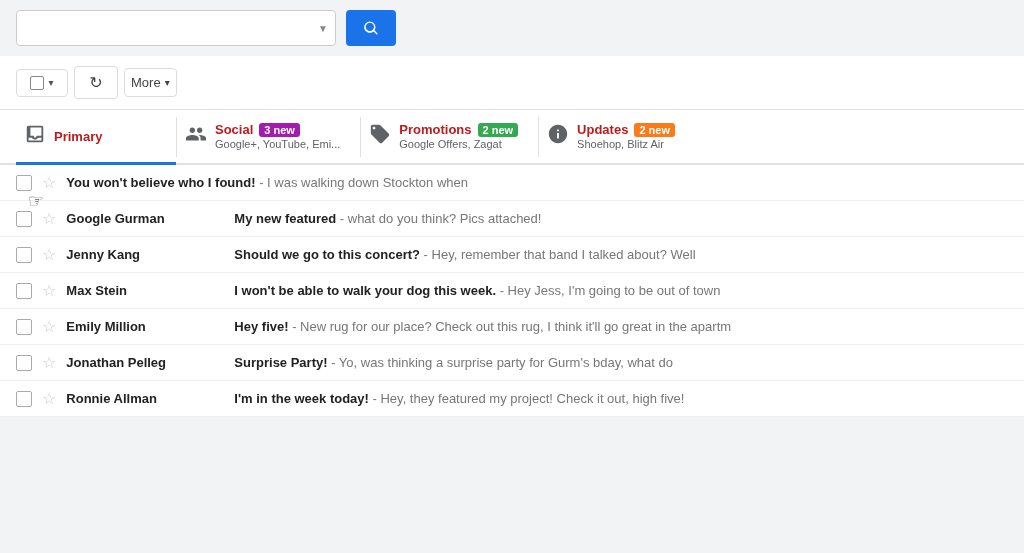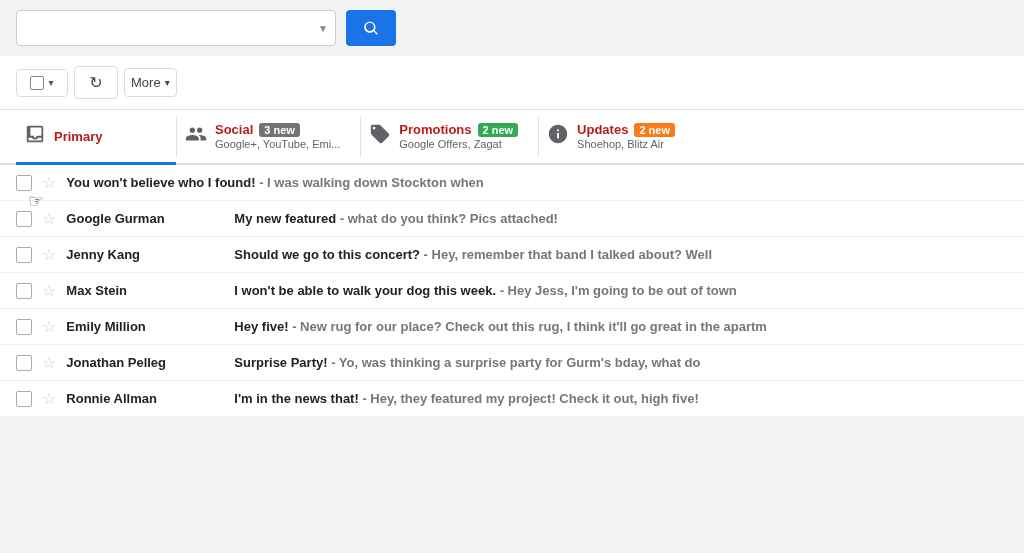--- a/index.html
+++ b/index.html
@@ -128,21 +128,21 @@
       font-size: 13px;
       color: #b91c1c;
     }
     .tab-badge {
       font-size: 11px;
       padding: 1px 5px;
       border-radius: 3px;
       color: #fff;
       font-weight: bold;
     }
-    .badge-blue { background: #737373; }
+    .badge-blue { background: #a21caf; }
     .badge-green { background: #34a853; }
     .badge-orange { background: #fa7b17; }
     .tab-subtitle {
       font-size: 11px;
       color: #5f6368;
       margin-top: 1px;
     }
     .tab-divider {
       width: 1px;
       background: #e0e0e0;
@@ -193,21 +193,21 @@
       overflow: hidden;
       text-overflow: ellipsis;
       color: #333;
     }
     .email-subject {
       font-weight: bold;
       color: #222;
     }
     .email-preview {
       color: #777;
-      font-weight: bold;
+      font-weight: normal;
     }
 
     
     .cursor-hand {
       display: inline-block;
       font-size: 20px;
       position: relative;
       top: 2px;
     }
   </style>
@@ -352,16 +352,16 @@
     <span class="email-sender">Jonathan Pelleg</span>
     <span class="email-body">
       <span class="email-subject">Surprise Party!</span><span class="email-preview"> - Yo, was thinking a surprise party for Gurm's bday, what do</span>
     </span>
   </div>
     <div class="email-row">
     <div class="email-checkbox"></div>
     <span class="email-star">☆</span>
     <span class="email-sender">Ronnie Allman</span>
     <span class="email-body">
-      <span class="email-subject">I'm in the news that!</span><span class="email-preview"> - Hey, they featured my project! Check it out, high five!</span>
+      <span class="email-subject">I'm in the week today!</span><span class="email-preview"> - Hey, they featured my project! Check it out, high five!</span>
     </span>
   </div>
   </div>
 
 </body></html>

